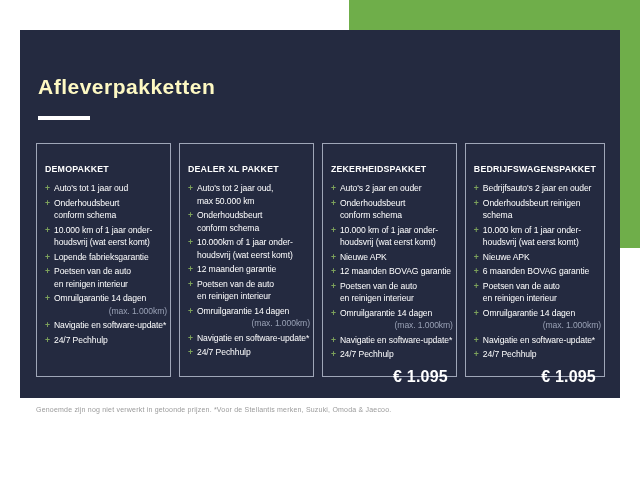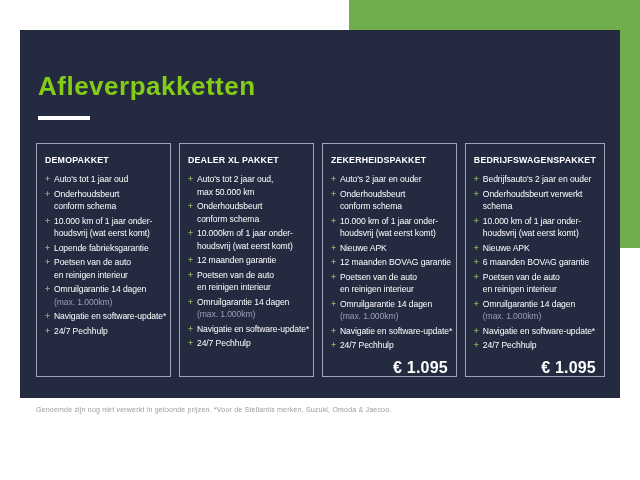--- a/index.html
+++ b/index.html
@@ -12,34 +12,34 @@
     position:absolute;left:349px;top:0;width:291px;height:248px;
     background:var(--green,#6fae4a);
   }
   .panel{
     position:absolute;left:20px;top:30px;width:600px;height:368px;
     background:var(--navy,#242a40);
     color:#ffffff;
   }
   .title{
     margin:44px 0 0 18px;
-    font-size:26px;font-weight:700;letter-spacing:0.5px;
-    line-height:25px;color:#84cc16;
+    font-size:21px;font-weight:700;letter-spacing:0.5px;
+    line-height:25px;color:#fef9c3;
   }
   .title-underline{
     margin:17px 0 0 18px;width:52px;height:4px;background:#ffffff;
   }
   .cards{
     position:absolute;left:16px;right:15px;top:113px;height:234px;
     display:flex;gap:8px;
   }
   .card{
     flex:1 1 0;box-sizing:border-box;
     border:1px solid var(--border,#9fa6b8);
-    padding:11px 8px 8px 8px;
+    padding:20px 8px 8px 8px;
     display:flex;flex-direction:column;
     background:transparent;
   }
   .card-title{
     margin:0 0 8px 0;
     font-size:8.8px;font-weight:700;letter-spacing:0.2px;
     white-space:nowrap;color:#ffffff;
   }
   .feature-list{
     list-style:none;margin:0;padding:0;
@@ -48,21 +48,21 @@
     position:relative;
     padding-left:9px;margin:0 -5px 2px 0;
     font-size:8.6px;line-height:12.5px;letter-spacing:-0.1px;
     color:#ffffff;
   }
   .plus{
     position:absolute;left:0;top:0;
     color:var(--bullet,#7da25b);font-weight:700;
   }
   .itext{white-space:pre-line;text-align:center;}
-  .note{display:block;color:var(--note,#98a0b4);}
+  .note{display:block;color:var(--note,#98a0b4);text-align:right;}
   .price{
     margin-top:5px;text-align:right;
     font-size:16px;font-weight:700;letter-spacing:0.2px;color:#ffffff;
   }
   .footnote{
     position:absolute;left:36px;top:406px;
     font-size:7px;letter-spacing:0.2px;
     color:var(--footnote,#9b9b9b);
     white-space:nowrap;
   }
@@ -127,21 +127,21 @@
           <li><span class="plus">+</span><span class="itext">Navigatie en software-update*</span></li>
           <li><span class="plus">+</span><span class="itext">24/7 Pechhulp</span></li>
         </ul>
     <div class="price">€ 1.095</div>
   </div>
 
   <div class="card">
     <h2 class="card-title">BEDRIJFSWAGENSPAKKET</h2>
     <ul class="feature-list">
           <li><span class="plus">+</span><span class="itext">Bedrijfsauto's 2 jaar en ouder</span></li>
-          <li><span class="plus">+</span><span class="itext">Onderhoudsbeurt verwerkt
+          <li><span class="plus">+</span><span class="itext">Onderhoudsbeurt reinigen
 schema</span></li>
           <li><span class="plus">+</span><span class="itext">10.000 km of 1 jaar onder-
 houdsvrij (wat eerst komt)</span></li>
           <li><span class="plus">+</span><span class="itext">Nieuwe APK</span></li>
           <li><span class="plus">+</span><span class="itext">6 maanden BOVAG garantie</span></li>
           <li><span class="plus">+</span><span class="itext">Poetsen van de auto
 en reinigen interieur</span></li>
           <li><span class="plus">+</span><span class="itext">Omruilgarantie 14 dagen</span><span class="note">(max. 1.000km)</span></li>
           <li><span class="plus">+</span><span class="itext">Navigatie en software-update*</span></li>
           <li><span class="plus">+</span><span class="itext">24/7 Pechhulp</span></li>

